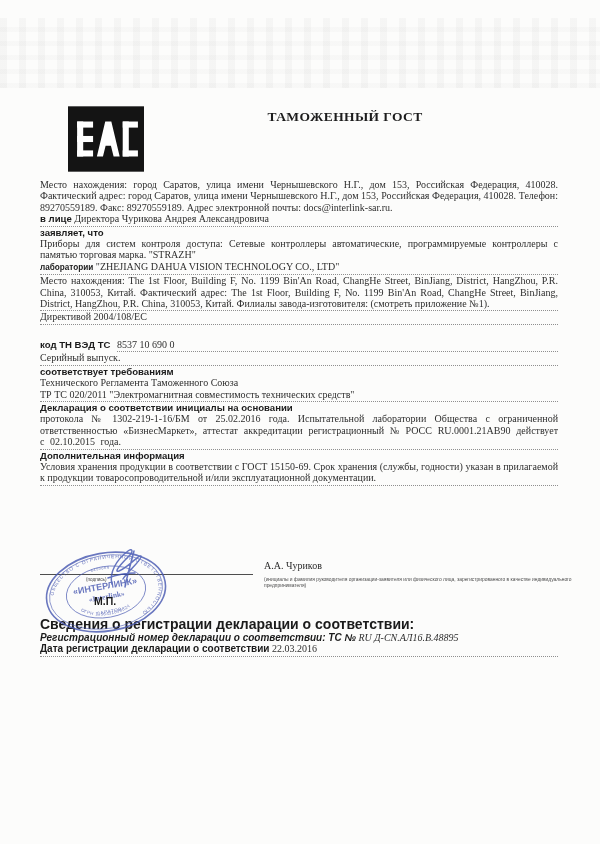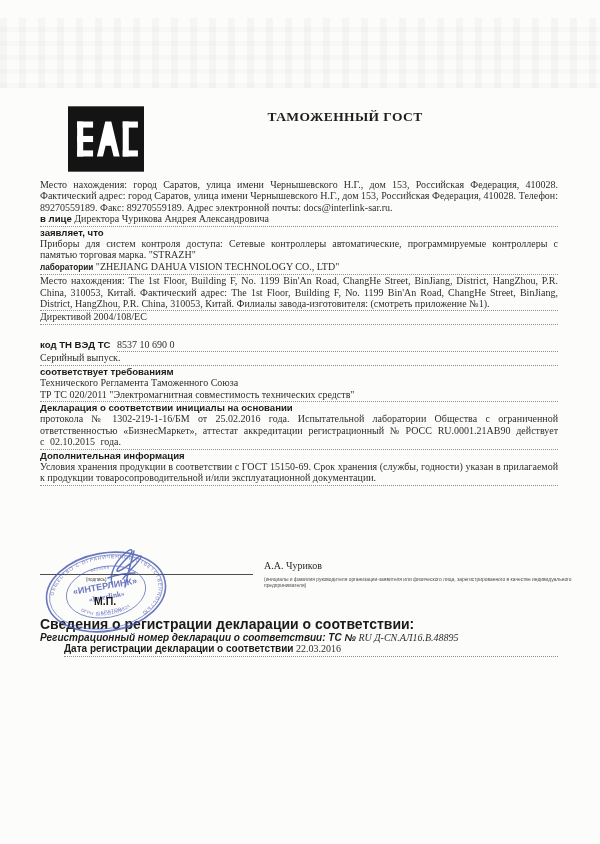--- a/index.html
+++ b/index.html
@@ -22,21 +22,21 @@
   .eac{position:absolute;left:68px;top:106px;width:76px;height:66px;}
   .title{
     position:absolute;left:180px;top:108px;width:330px;
     text-align:center;font-weight:bold;color:#1d1d1d;
     font-size:13.5px;line-height:17px;letter-spacing:.4px;
   }
   
   .content{position:absolute;left:40px;top:179px;width:518px;font-size:10px;line-height:11.4px;}
   .content p{margin:0;}
   .lbl{font-family:"Liberation Sans", sans-serif;font-weight:bold;font-size:9.6px;color:#1b1b1b;}
-  .dotted{border-bottom:1px dotted #8f8f8f;padding-bottom:1px;margin-left:24px;}
+  .dotted{border-bottom:1px dotted #8f8f8f;padding-bottom:1px;}
   .just{text-align:justify;}
   .wsp{word-spacing:3px;}
   .mt4{margin-top:4px;} .mt8{margin-top:8px;}
   .tnved-row{display:flex;margin-top:14px;}
   .tnved-row .lbl{flex:0 0 77px;}
   .tnved-row .code{flex:1;border-bottom:1px dotted #8f8f8f;padding-bottom:1px;}
   
   .validity{position:absolute;left:40px;top:531px;width:518px;font-size:10px;}
   .validity .lbl{font-size:10px;}
   .sig-line{position:absolute;left:40px;top:574px;width:213px;border-top:1px solid #4e4e4e;}

